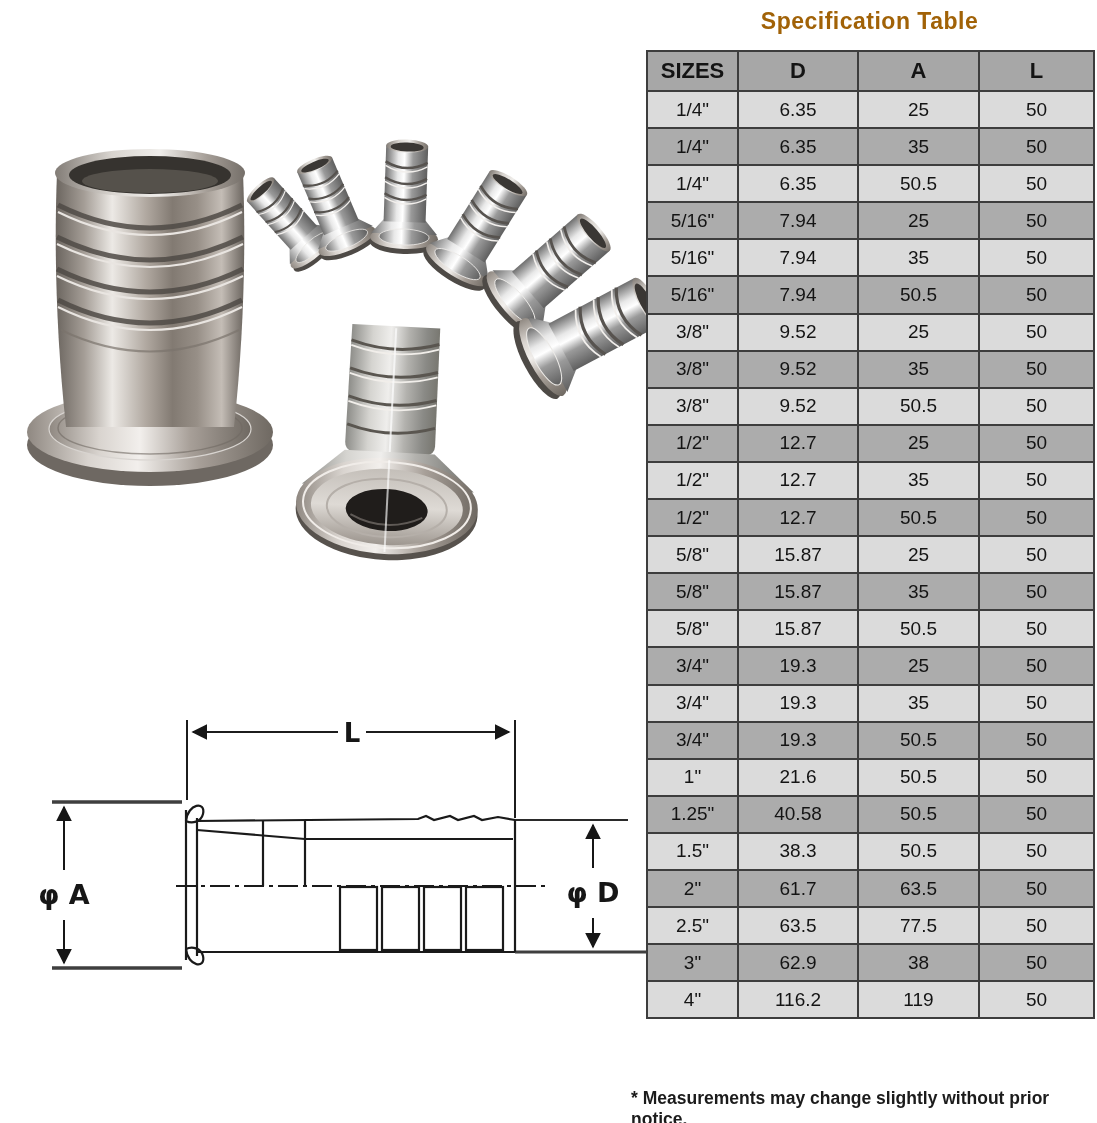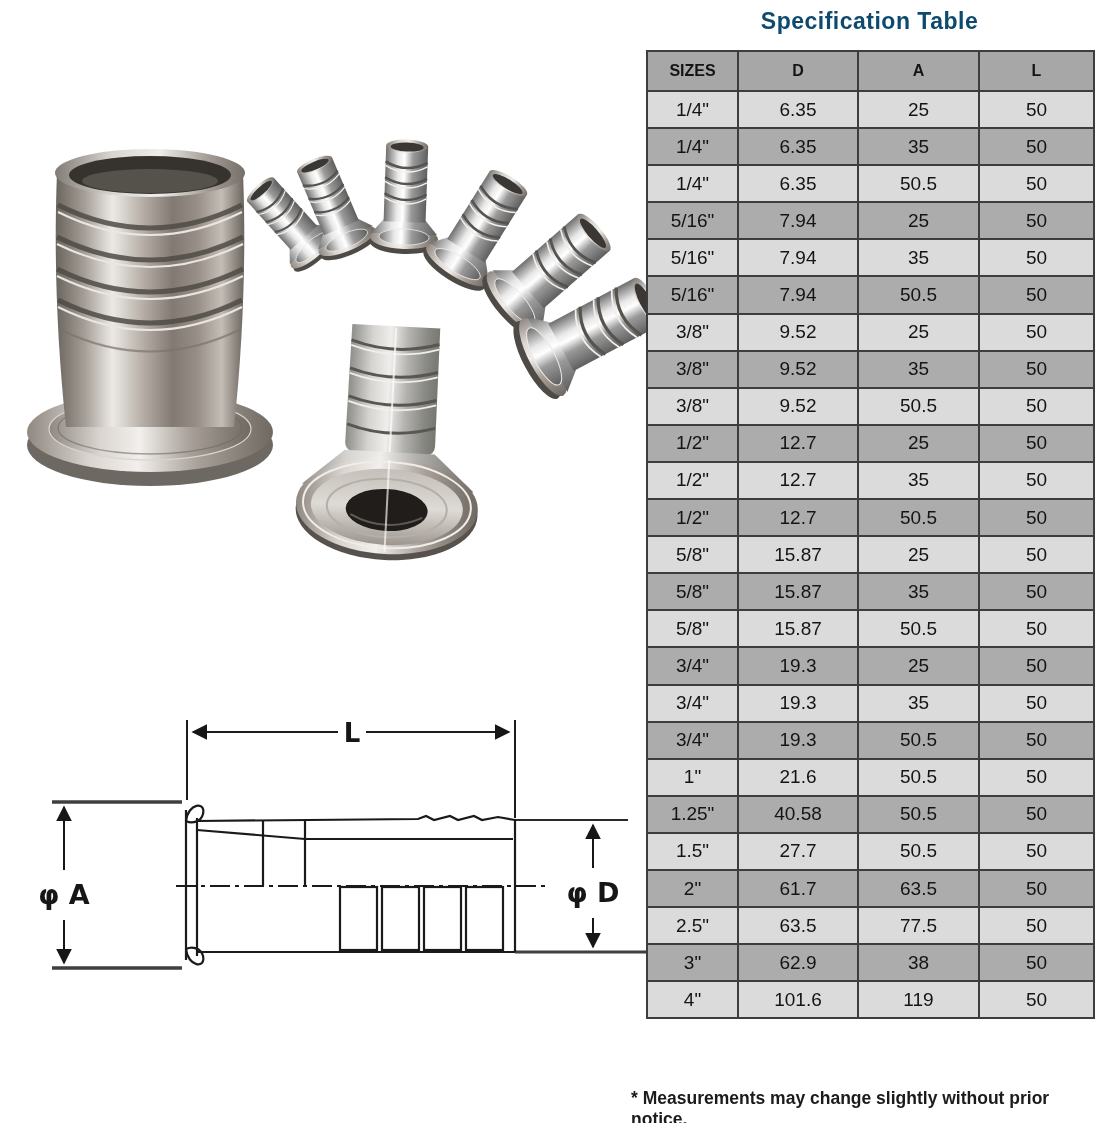--- a/index.html
+++ b/index.html
@@ -9,27 +9,27 @@
     --border:#3d3d3d;
     --text:#141414;
     --page_bg:#ffffff;
   }
   *{margin:0;padding:0;box-sizing:border-box;}
   html,body{width:1097px;height:1123px;background:var(--page_bg);
     font-family:"Liberation Sans","DejaVu Sans",sans-serif;color:var(--text);}
   .stage{position:relative;width:1097px;height:1123px;overflow:hidden;background:var(--page_bg);}
 
   .title{position:absolute;left:646px;top:8px;width:447px;text-align:center;
-    font-size:23px;font-weight:bold;letter-spacing:.5px;color:#0c4a6e;}
+    font-size:23px;font-weight:bold;letter-spacing:.5px;color:#a16207;}
 
   .spec-table{position:absolute;left:646px;top:50px;width:447px;border-collapse:collapse;
     table-layout:fixed;}
   .spec-table th,.spec-table td{border:2px solid var(--border);text-align:center;
     vertical-align:middle;overflow:hidden;white-space:nowrap;}
-  .spec-table th{height:40px;background:var(--header_bg);font-size:16px;font-weight:bold;}
+  .spec-table th{height:40px;background:var(--header_bg);font-size:22px;font-weight:bold;}
   .spec-table td{height:37.1px;font-size:19px;font-weight:400;}
   .spec-table col.c0{width:91px;}
   .spec-table col.c1{width:120px;}
   .spec-table col.c2{width:121px;}
   .spec-table col.c3{width:115px;}
   .spec-table tr.row-light td{background:var(--row_light);}
   .spec-table tr.row-dark td{background:var(--row_dark);}
 
   .footnote{position:absolute;left:631px;top:1088px;width:466px;
     font-size:17.5px;font-weight:bold;color:#1b1b1b;}
@@ -350,21 +350,21 @@
           <td>50</td>
         </tr>
         <tr class="row-dark">
           <td>1.25"</td>
           <td>40.58</td>
           <td>50.5</td>
           <td>50</td>
         </tr>
         <tr class="row-light">
           <td>1.5"</td>
-          <td>27.7</td>
+          <td>38.3</td>
           <td>50.5</td>
           <td>50</td>
         </tr>
         <tr class="row-dark">
           <td>2"</td>
           <td>61.7</td>
           <td>63.5</td>
           <td>50</td>
         </tr>
         <tr class="row-light">
@@ -374,21 +374,21 @@
           <td>50</td>
         </tr>
         <tr class="row-dark">
           <td>3"</td>
           <td>62.9</td>
           <td>38</td>
           <td>50</td>
         </tr>
         <tr class="row-light">
           <td>4"</td>
-          <td>101.6</td>
+          <td>116.2</td>
           <td>119</td>
           <td>50</td>
         </tr>
       </tbody>
   </table>
 
   <div class="footnote">* Measurements may change slightly without prior notice.</div>
 
 </div>
 

